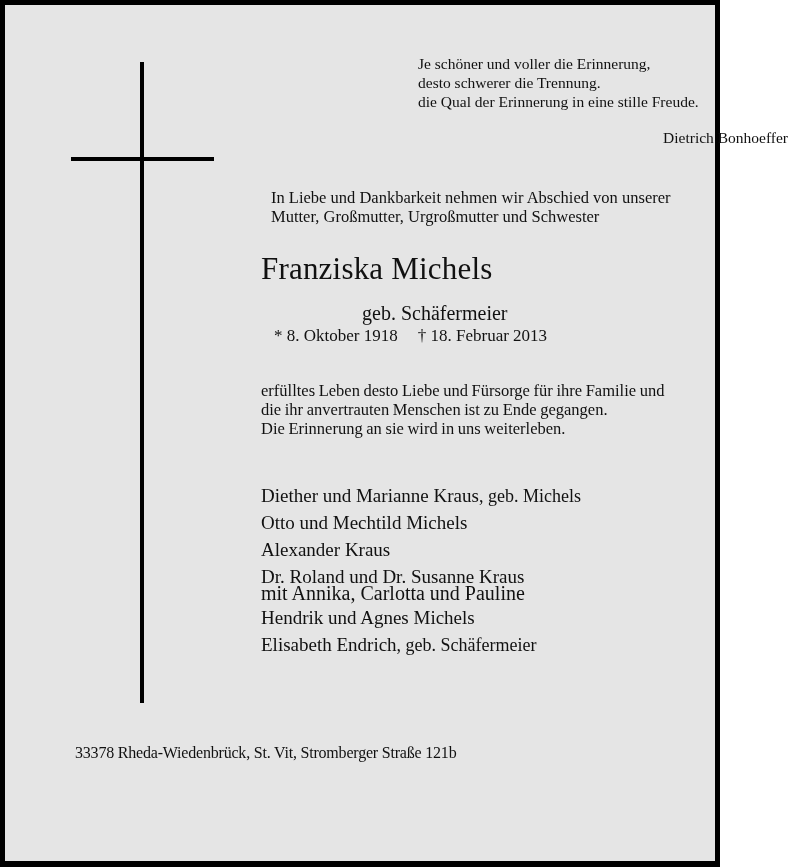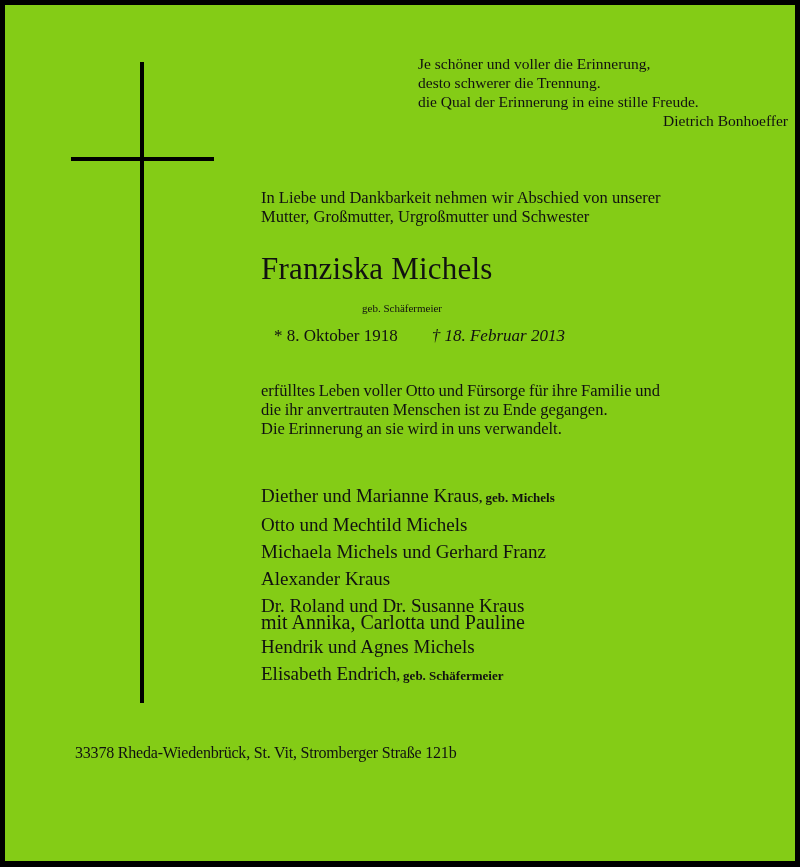--- a/index.html
+++ b/index.html
@@ -1,39 +1,39 @@
 <!DOCTYPE html>
 <html><head>
 <meta charset="utf-8">
 <style>
   html, body { margin: 0; padding: 0; background: #ffffff; }
   body { width: 800px; height: 867px; position: relative; overflow: hidden; }
   .frame {
-    position: absolute; left: 0; top: 0; width: 800px; height: 867px;
+    position: absolute; left: 0; top: 0; width: 720px; height: 867px;
     box-sizing: border-box; border: 5px solid #000; border-bottom-width: 6px;
-    background: #84cc16;
+    background: #e5e5e5;
     font-family: "Liberation Serif", "DejaVu Serif", serif; color: #111; padding-left: 24px;
   }
   .cross-v { position: absolute; left: 135px; top: 57px; width: 4px; height: 641px; background: #000; }
   .cross-h { position: absolute; left: 66px; top: 152px; width: 143px; height: 4px; background: #000; }
 
   .quote { position: absolute; left: 413px; top: 49px; font-size: 15.5px; line-height: 19px; }
-  .quote .author { text-align: right; width: 370px; }
+  .quote .author { text-align: right; width: 370px; margin-top: 17px; }
 
-  .intro { position: absolute; left: 256px; top: 183px; font-size: 16.5px; line-height: 19px; }
+  .intro { position: absolute; left: 266px; top: 183px; font-size: 16.5px; line-height: 19px; }
   .name { position: absolute; left: 256px; top: 238px; font-size: 31px; line-height: 52px; letter-spacing: 0.2px; }
-  .maiden { position: absolute; left: 357px; top: 297px; font-size: 11px; }
+  .maiden { position: absolute; left: 357px; top: 297px; font-size: 20px; }
   .dates { position: absolute; left: 269px; top: 321px; font-size: 17px; }
-  .dates .death { margin-left: 34px; font-style: italic; }
+  .dates .death { margin-left: 20px; }
 
   .text { position: absolute; left: 256px; top: 376px; font-size: 16.5px; line-height: 19px; word-spacing: -0.5px; }
 
   .family { position: absolute; left: 256px; top: 481px; font-size: 19px; }
   .family .row { line-height: 20px; margin-bottom: 7px; }
-  .family .small { font-size: 13px; font-weight: bold; }
+  .family .small { font-size: 18px; }
   .family .sub { font-size: 20px; line-height: 16px; margin-top: -2px; }
 
   .address { position: absolute; left: 70px; top: 739px; font-size: 16px; letter-spacing: -0.2px; font-family: Liberation Serif, serif; }
   .service { position: absolute; left: 70px; top: 777px; font-size: 15.5px; line-height: 18px; width: 665px; text-align: justify; letter-spacing: -0.1px; }
   .line { display: block; }
 </style>
 </head>
 <body>
 
 <div class="frame">
@@ -52,34 +52,31 @@
     <span class="line">Mutter, Großmutter, Urgroßmutter und Schwester</span>
   </div>
 
   <div class="name">Franziska Michels</div>
   <div class="maiden">geb. Schäfermeier</div>
   <div class="dates">
     <span>* 8. Oktober 1918</span><span class="death">† 18. Februar 2013</span>
   </div>
 
   <div class="text">
-    <span class="line">erfülltes Leben voller Otto und Fürsorge für ihre Familie und</span>
+    <span class="line">erfülltes Leben desto Liebe und Fürsorge für ihre Familie und</span>
     <span class="line">die ihr anvertrauten Menschen ist zu Ende gegangen.</span>
-    <span class="line">Die Erinnerung an sie wird in uns verwandelt.</span>
+    <span class="line">Die Erinnerung an sie wird in uns weiterleben.</span>
   </div>
 
   <div class="family">
     <div class="row">
       <span>Diether und Marianne Kraus</span><span class="small">, geb. Michels</span>
     </div>
     <div class="row">
       <span>Otto und Mechtild Michels</span>
-    </div>
-    <div class="row">
-      <span>Michaela Michels und Gerhard Franz</span>
     </div>
     <div class="row">
       <span>Alexander Kraus</span>
     </div>
     <div class="row">
       <span>Dr. Roland und Dr. Susanne Kraus</span>
       <div class="sub">mit Annika, Carlotta und Pauline</div>
     </div>
     <div class="row">
       <span>Hendrik und Agnes Michels</span>

